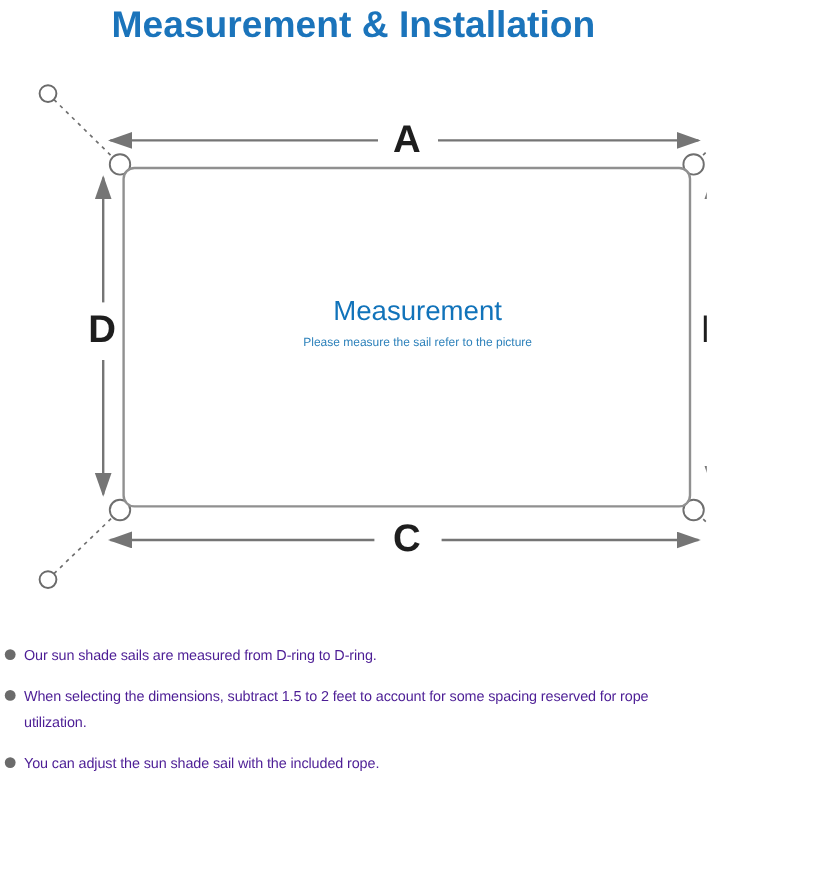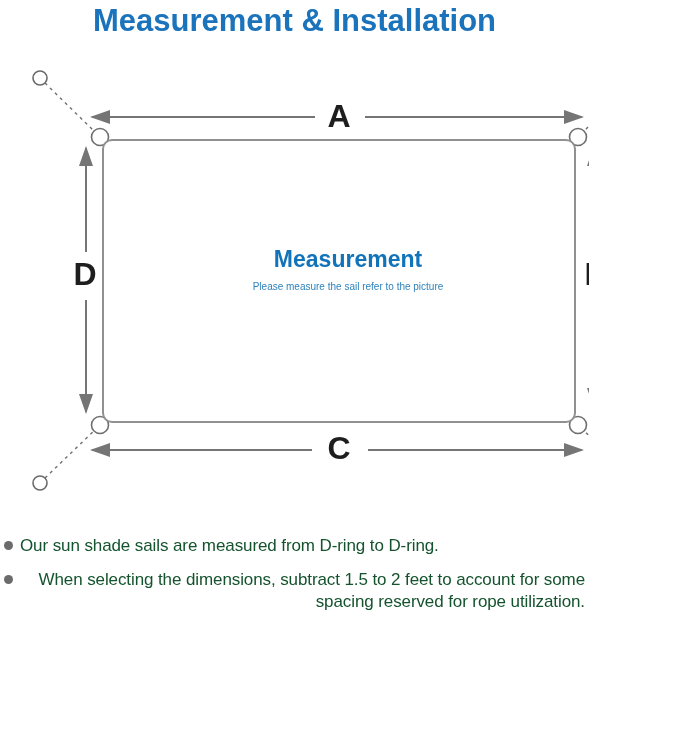--- a/index.html
+++ b/index.html
@@ -12,39 +12,38 @@
     text-align:center; font-size:31px; line-height:42px; font-weight:bold;
     color:#1b74bb; letter-spacing:0;
   }
   .diagram { position:absolute; left:0; top:0; width:679px; height:520px; }
   .dim-label {
     position:absolute; transform:translate(-50%,-50%);
     font-size:32px; font-weight:bold; color:#1e1e1e; line-height:1;
   }
   .center-heading {
     position:absolute; left:348px; top:259px; transform:translate(-50%,-50%);
-    font-size:23px; font-weight:bold; color:#1173ba; white-space:nowrap;
+    font-size:23px; font-weight:normal; color:#1173ba; white-space:nowrap;
   }
   .center-caption {
     position:absolute; left:348px; top:286px; transform:translate(-50%,-50%);
     font-size:10px; color:#2e82bb; white-space:nowrap;
   }
   .notes {
     position:absolute; left:4px; top:535px; right:4px;
     list-style:none; margin:0; padding:0;
   }
   .notes li { display:flex; margin:0 0 12px 0; }
   .dot {
     flex:0 0 auto; width:9px; height:9px; border-radius:50%;
     background:#6b6b6b; margin:6px 7px 0 0;
   }
   .note-text {
-    font-size:17px; line-height:22px; color:#14532d; max-width:620px;
+    font-size:12px; line-height:22px; color:#4c1d95; max-width:620px;
     letter-spacing:-0.1px;
-    text-align:right;
   }
 </style>
 </head>
 <body>
 
 <div class="stage">
 
   <h1 class="title">Measurement &amp; Installation</h1>
 
   <svg class="diagram" viewBox="0 0 679 520" xmlns="http://www.w3.org/2000/svg">
@@ -99,15 +98,19 @@
 
   <ul class="notes">
     <li>
       <span class="dot"></span>
       <span class="note-text">Our sun shade sails are measured from D-ring to D-ring.</span>
     </li>
     <li>
       <span class="dot"></span>
       <span class="note-text">When selecting the dimensions, subtract 1.5 to 2 feet to account for some spacing reserved for rope utilization.</span>
     </li>
+    <li>
+      <span class="dot"></span>
+      <span class="note-text">You can adjust the sun shade sail with the included rope.</span>
+    </li>
   </ul>
 
 </div>
 
 </body></html>

